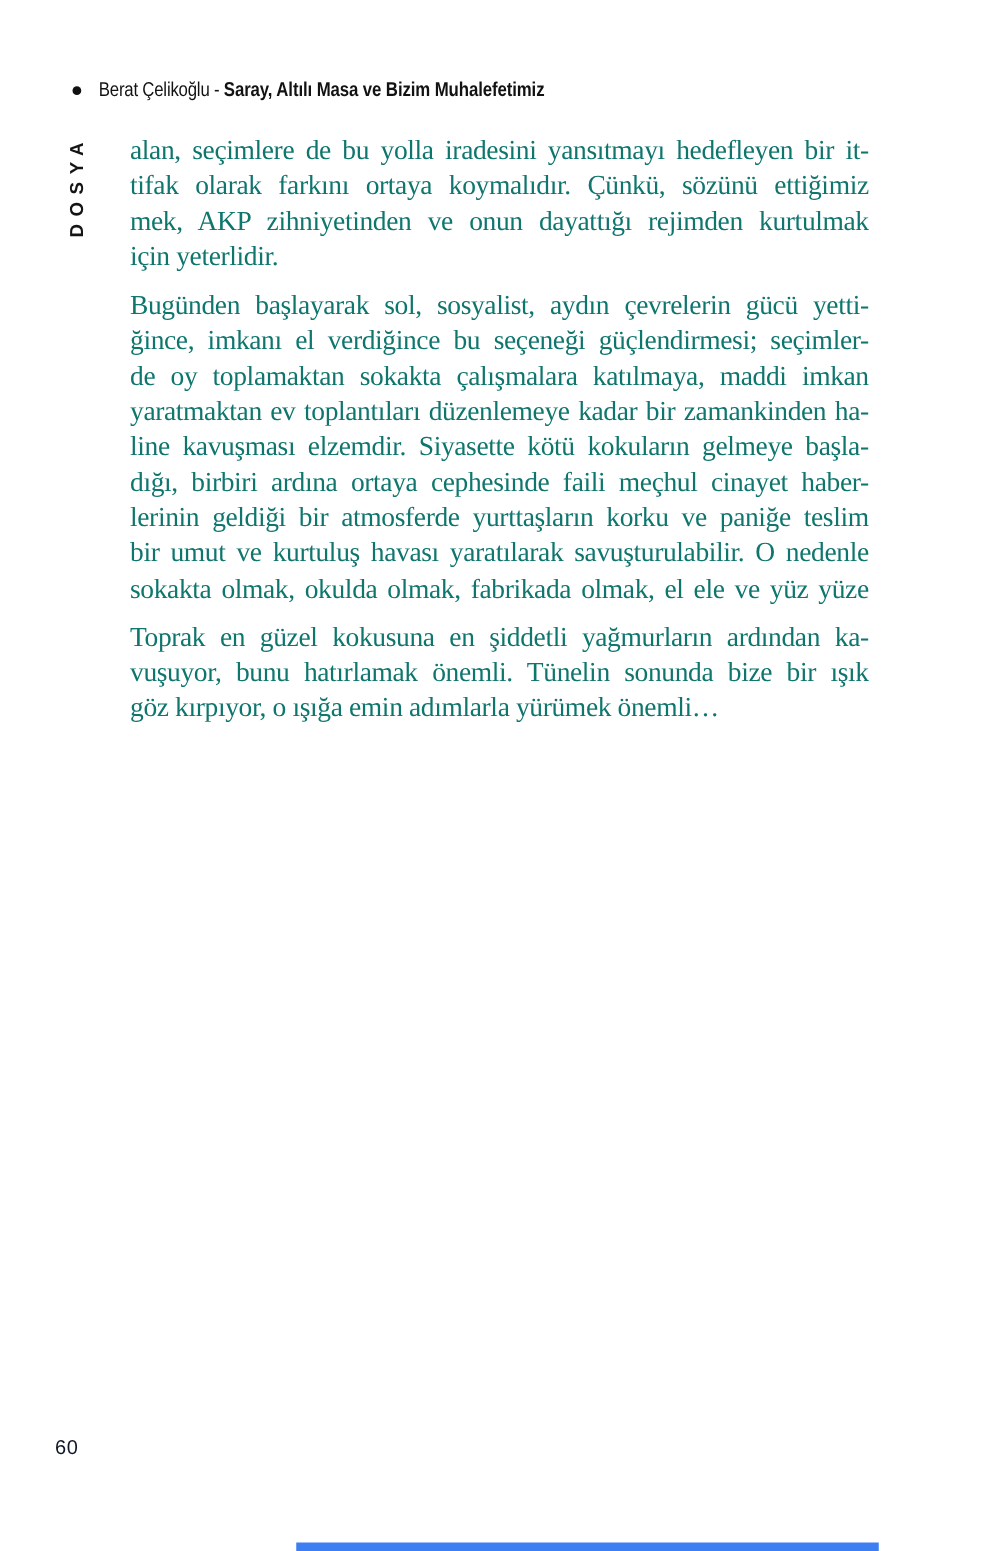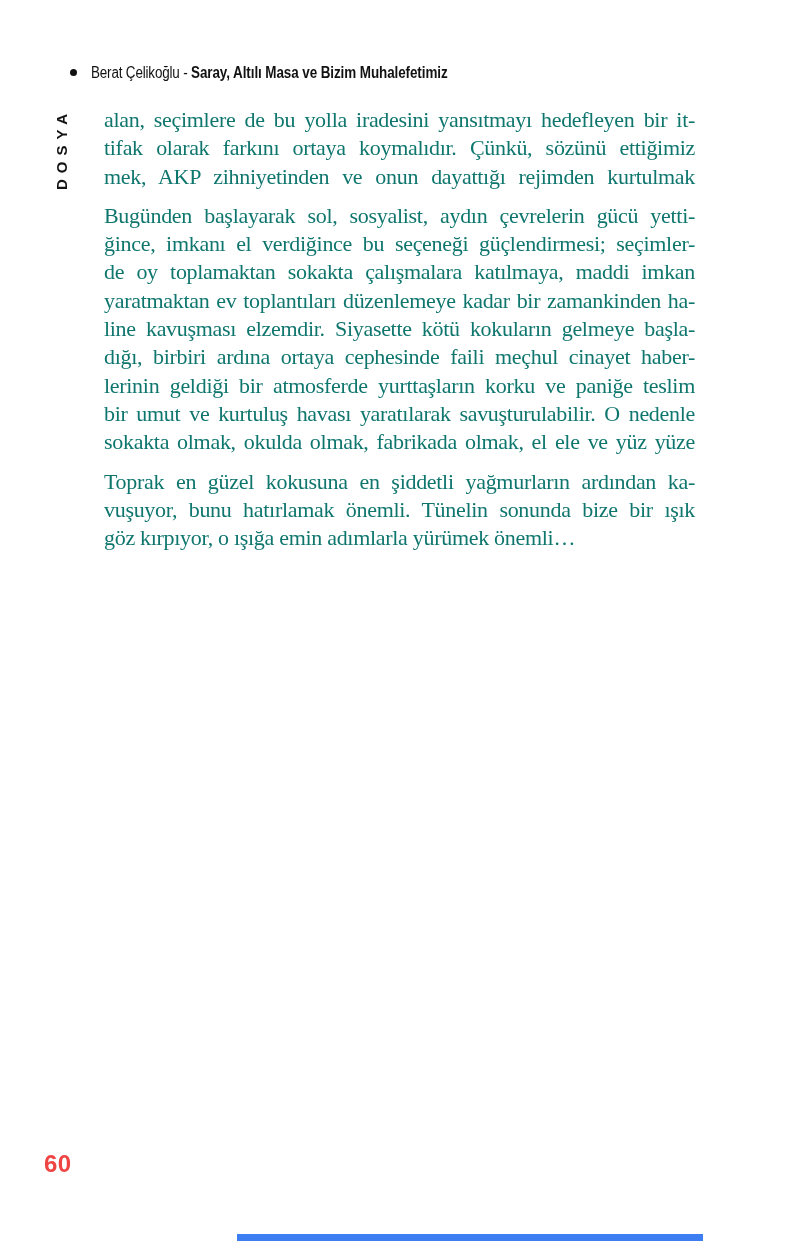--- a/index.html
+++ b/index.html
@@ -5,21 +5,21 @@
   html,body{margin:0;padding:0;}
   body{
     width:798px;height:1241px;
     background:#ffffff;
     position:relative;
     overflow:hidden;
     font-family:"Liberation Sans",sans-serif;
   }
   
   .header{
-    position:absolute;top:64px;left:70px;
+    position:absolute;top:64px;left:58px;
     display:flex;align-items:flex-start;text-align:right;
   }
   .bullet-dot{
     width:7px;height:7px;border-radius:50%;
     background:#111;margin-top:5px;flex:0 0 auto;
   }
   .header-text{
     margin-left:14px;
     font-size:16px;
     color:#121212;
@@ -50,21 +50,21 @@
     line-height:28.3px;
     letter-spacing:-0.3px;
     color:#0f766e;
   }
   .para{margin:0 0 11px 0;}
   .line{text-align:justify;text-align-last:justify;}
   .line.last{text-align-last:left;}
   
   .page-number{
     position:absolute;left:44px;top:1150px;
-    font-size:24px;font-weight:700;color:#ef4444;
+    font-size:16px;font-weight:400;color:#0f172a;
     letter-spacing:0.5px;
   }
   
   .progress-bar{
     position:absolute;left:237px;bottom:0;
     width:466px;height:7px;
   }
 </style>
 </head>
 <body>
@@ -78,20 +78,21 @@
 
 <div class="dosya-wrap">
   <span class="dosya">DOSYA</span>
 </div>
 
 <div class="body-text">
     <div class="para">
       <div class="line">alan, seçimlere de bu yolla iradesini yansıtmayı hedefleyen bir it-</div>
       <div class="line">tifak olarak farkını ortaya koymalıdır. Çünkü, sözünü ettiğimiz</div>
       <div class="line">mek, AKP zihniyetinden ve onun dayattığı rejimden kurtulmak</div>
+      <div class="line last">için yeterlidir.</div>
     </div>
     <div class="para">
       <div class="line">Bugünden başlayarak sol, sosyalist, aydın çevrelerin gücü yetti-</div>
       <div class="line">ğince, imkanı el verdiğince bu seçeneği güçlendirmesi; seçimler-</div>
       <div class="line">de oy toplamaktan sokakta çalışmalara katılmaya, maddi imkan</div>
       <div class="line">yaratmaktan ev toplantıları düzenlemeye kadar bir zamankinden ha-</div>
       <div class="line">line kavuşması elzemdir. Siyasette kötü kokuların gelmeye başla-</div>
       <div class="line">dığı, birbiri ardına ortaya cephesinde faili meçhul cinayet haber-</div>
       <div class="line">lerinin geldiği bir atmosferde yurttaşların korku ve paniğe teslim</div>
       <div class="line">bir umut ve kurtuluş havası yaratılarak savuşturulabilir. O nedenle</div>

